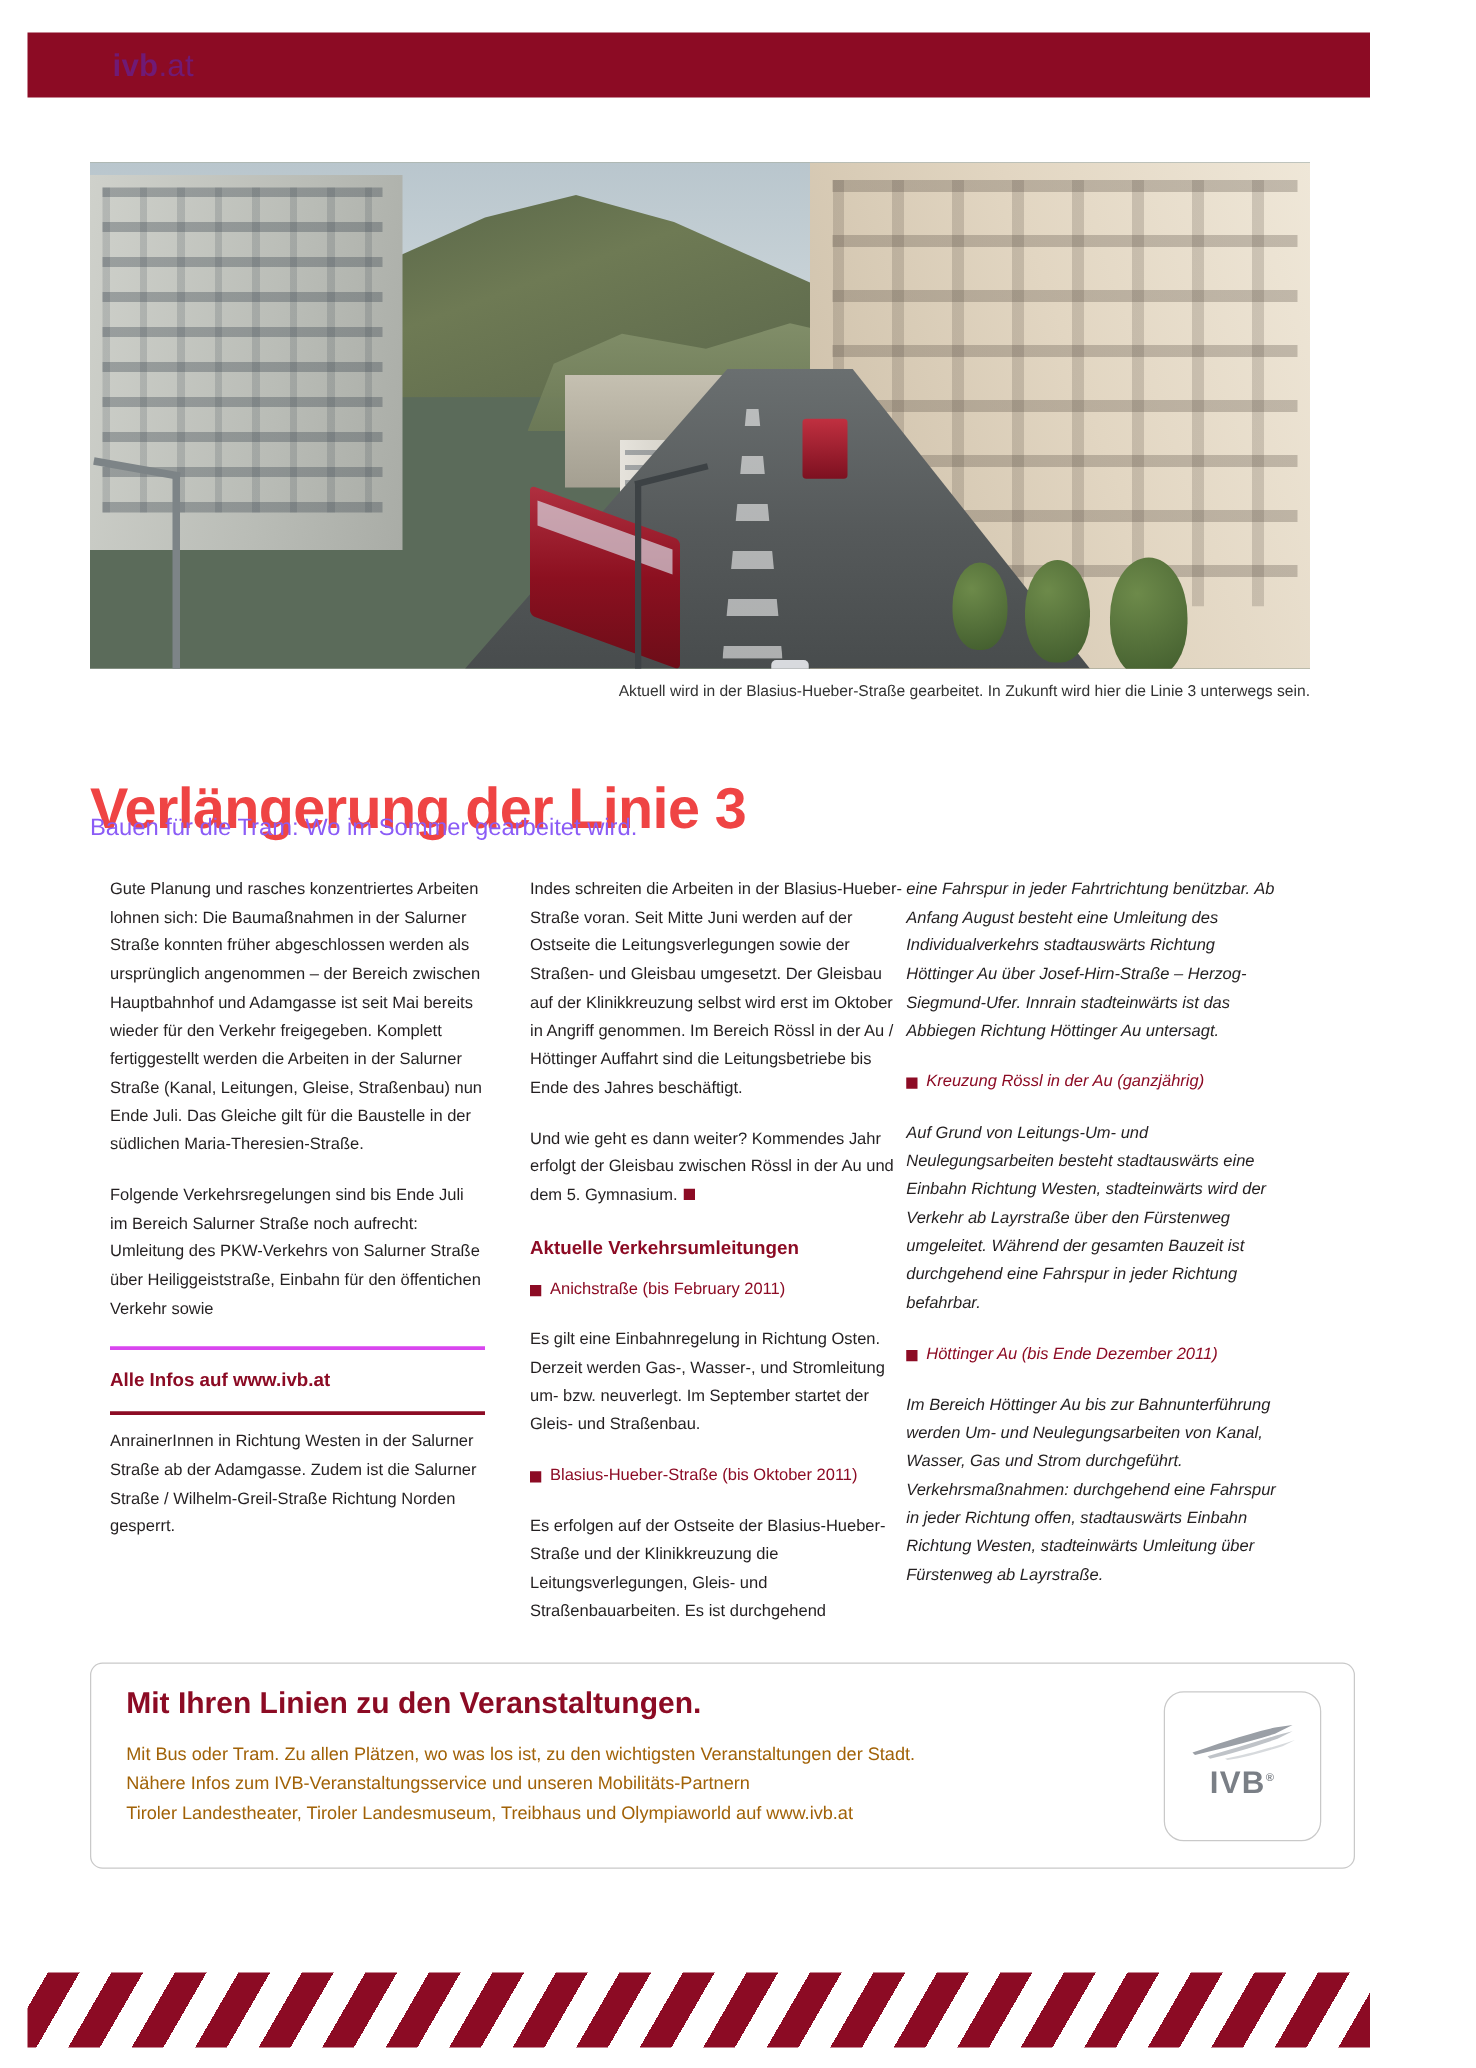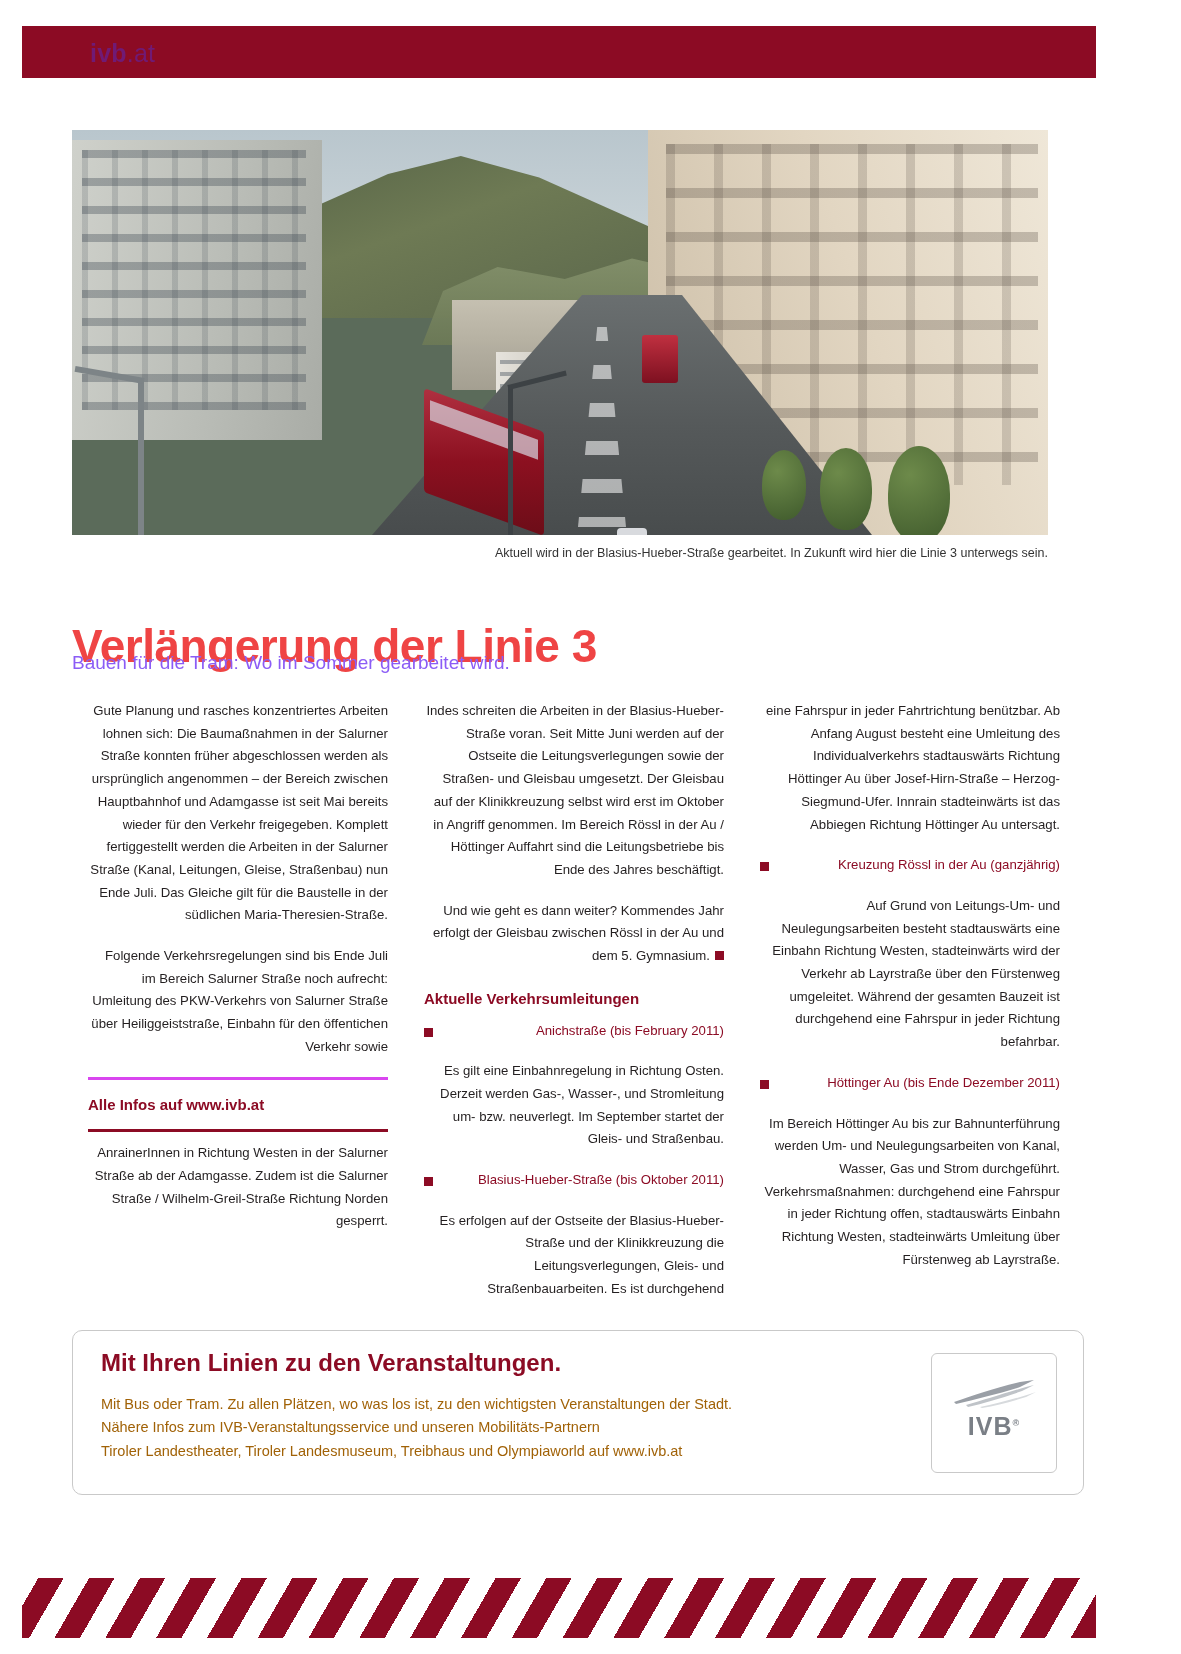--- a/index.html
+++ b/index.html
@@ -207,23 +207,23 @@
   .col {
     position: absolute;
     top: 700px;
     width: 296px;
     font-size: 13.2px;
     line-height: 1.72;
     color: #231f20;
   }
   .col.c1 { left: 88px; width: 300px; }
   .col.c2 { left: 424px; width: 300px; }
-  .col.c3 { left: 760px; width: 300px; }
-
-  .col p { margin: 0 0 18px 0; text-align: right; }
+  .col.c3 { left: 725px; width: 300px; font-style: italic; }
+
+  .col p { margin: 0 0 18px 0; text-align: left; }
 
   .endmark {
     display: inline-block;
     width: 9px; height: 9px;
     background: #8c0b24;
     margin-left: 5px;
     vertical-align: baseline;
   }
 
   .section-head {
@@ -293,21 +293,21 @@
     line-height: 1.62;
     color: #a16207;
   }
   .promo-logo {
     position: absolute;
     right: 26px;
     top: 22px;
     width: 124px;
     height: 118px;
     border: 1.5px solid #c9c9c9;
-    border-radius: 6px;
+    border-radius: 16px;
     background: #ffffff;
   }
   .promo-logo .ivb-mark {
     position: absolute;
     left: 18px;
     top: 24px;
     width: 88px;
     height: 30px;
   }
   .promo-logo .ivb-text {

